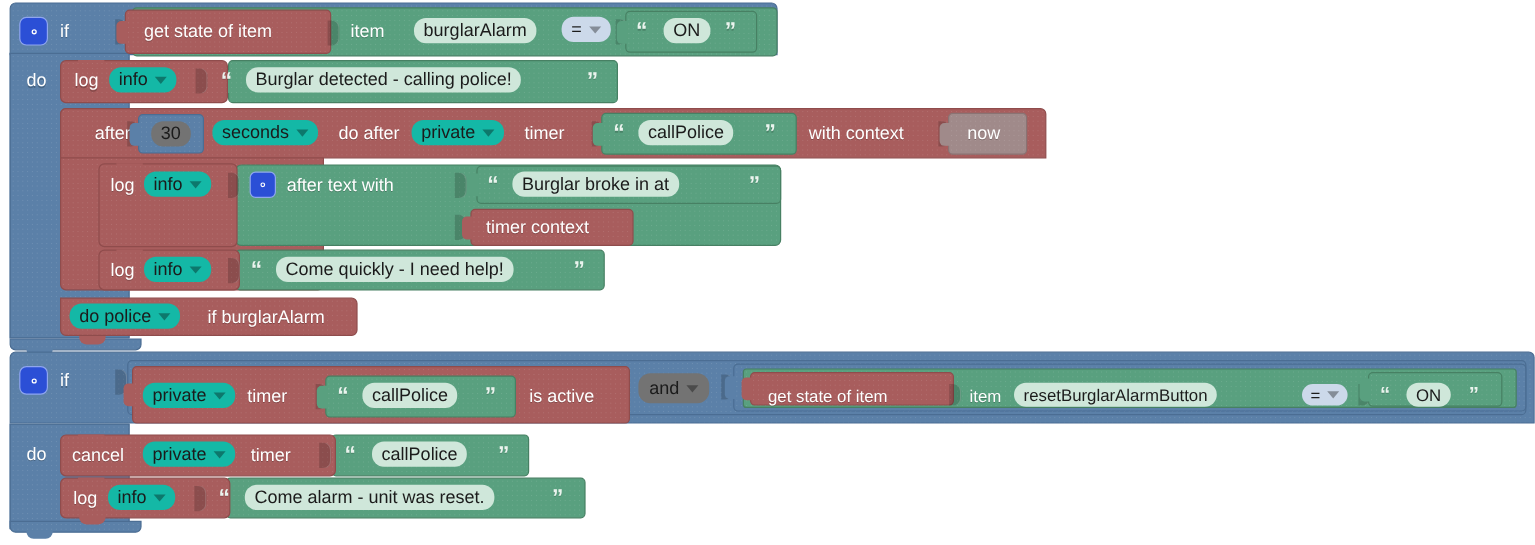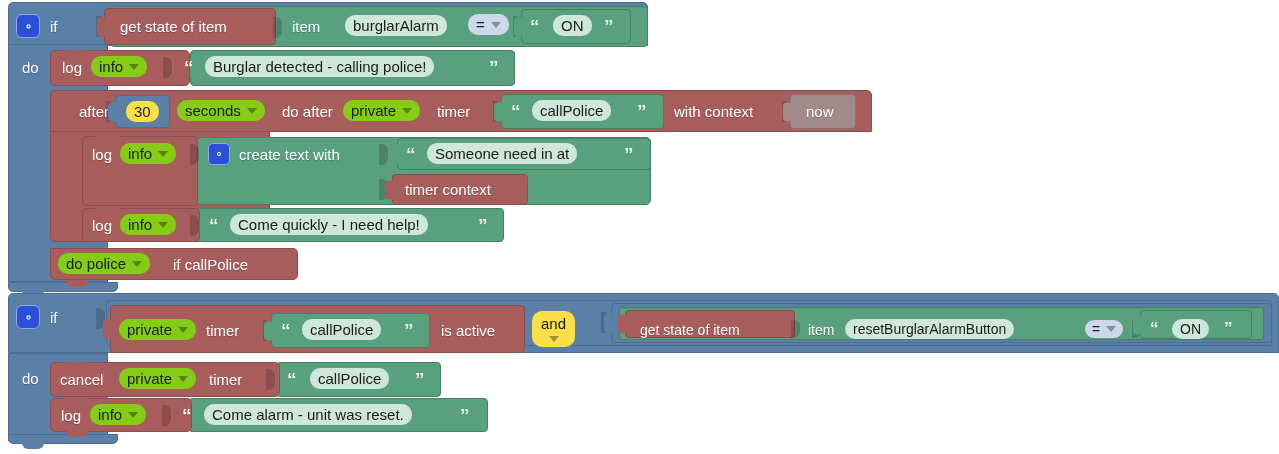--- a/index.html
+++ b/index.html
@@ -31,24 +31,24 @@
   
   .lbl{color:#ffffff;font-size:15px;line-height:1;white-space:nowrap;
        text-shadow:0 1px 0 rgba(0,0,0,.22);}
 
   
   .field{
     display:inline-flex;align-items:center;gap:5px;
     border-radius:10px;padding:3px 8px;font-size:15px;line-height:1;
     color:#1b1b1b;white-space:nowrap;
   }
-  .f-red   {background:#84cc16;}
+  .f-red   {background:#14b8a6;}
   .f-green {background:#cfe7da;}
   .f-blue  {background:#ccd9ea;}
-  .f-white {background:#fde047;}
+  .f-white {background:#737373;}
   .caret{
     width:0;height:0;border-left:5px solid transparent;border-right:5px solid transparent;
     border-top:6px solid rgba(0,0,0,.35);display:inline-block;margin-left:1px;
   }
 
   
   .q{color:#eaf4ee;font-size:19px;font-weight:bold;line-height:1;
      letter-spacing:-1px;text-shadow:0 1px 0 rgba(0,0,0,.18);user-select:none;}
 
   
@@ -184,28 +184,28 @@
   <span>info</span>
   <span class="caret"></span>
 </div>
 <div class="blk socket" style="left:190px;top:144px;"></div>
 <div class="blk row" style="left:208px;top:143px;gap:9px;">
   <span class="gear sm">
     <svg width="12" height="12" viewBox="0 0 24 24" fill="#ffffff">
       <path d="M12 8a4 4 0 100 8 4 4 0 000-8zm0 6a2 2 0 110-4 2 2 0 010 4z"></path>
     </svg>
   </span>
-  <span class="lbl">create text with</span>
+  <span class="lbl">after text with</span>
 </div>
 <div class="blk socket" style="left:379px;top:144px;"></div>
 <div class="blk c-text tex" style="left:397px;top:138px;width:254px;height:32px;border-radius:4px;">
   <span class="plug t"></span>
 </div>
 <div class="blk q" style="left:406px;top:145px;">“</div>
-<div class="blk field f-green" style="left:427px;top:143px;">Someone need in at</div>
+<div class="blk field f-green" style="left:427px;top:143px;">Burglar broke in at</div>
 <div class="blk q" style="left:624px;top:145px;">”</div>
 <div class="blk socket" style="left:379px;top:179px;"></div>
 <div class="blk c-action tex" style="left:392px;top:174px;width:136px;height:31px;border-radius:4px;">
   <span class="plug a"></span>
 </div>
 <div class="blk lbl" style="left:405px;top:182px;">timer context</div>
 
 <div class="blk c-text tex" style="left:196px;top:208px;width:308px;height:34px;border-radius:4px;">
   <span class="plug t"></span>
 </div>
@@ -220,21 +220,21 @@
 <div class="blk socket" style="left:190px;top:215px;"></div>
 <div class="blk q" style="left:209px;top:216px;">“</div>
 <div class="blk field f-green" style="left:230px;top:214px;">Come quickly - I need help!</div>
 <div class="blk q" style="left:478px;top:216px;">”</div>
 
 <div class="blk c-action tex" style="left:50px;top:248px;width:248px;height:32px;border-radius:0 5px 5px 5px;"></div>
 <div class="blk field f-red row" style="left:58px;top:253px;">
   <span>do police</span>
   <span class="caret"></span>
 </div>
-<div class="blk lbl" style="left:173px;top:257px;">if callPolice</div>
+<div class="blk lbl" style="left:173px;top:257px;">if burglarAlarm</div>
 <div class="blk c-action" style="left:66px;top:280px;width:22px;height:7px;border-radius:0 0 6px 6px;border:none;background:#a85d5d;"></div>
 
 <div class="blk c-ctrl tex" style="left:8px;top:293px;width:1271px;height:60px;border-radius:5px 5px 0 0;"></div>
 <div class="blk c-ctrl tex" style="left:8px;top:353px;width:100px;height:88px;"></div>
 <div class="blk c-ctrl tex" style="left:8px;top:434px;width:110px;height:10px;border-radius:0 0 5px 5px;"></div>
 <div class="blk c-ctrl" style="left:22px;top:442px;width:22px;height:7px;border-radius:0 0 6px 6px;border:none;"></div>
 
 <div class="blk row" style="left:16px;top:305px;gap:10px;">
   <span class="gear">
     <svg width="13" height="13" viewBox="0 0 24 24" fill="#ffffff">
@@ -258,21 +258,21 @@
 <div class="blk lbl" style="left:206px;top:323px;">timer</div>
 <div class="blk socket" style="left:263px;top:320px;"></div>
 <div class="blk c-text tex" style="left:271px;top:313px;width:159px;height:35px;border-radius:4px;">
   <span class="plug t"></span>
 </div>
 <div class="blk q" style="left:281px;top:321px;">“</div>
 <div class="blk field f-green" style="left:302px;top:319px;">callPolice</div>
 <div class="blk q" style="left:404px;top:321px;">”</div>
 <div class="blk lbl" style="left:441px;top:323px;">is active</div>
 
-<div class="blk field f-white row" style="left:532px;top:311px;padding:5px 9px;flex-direction:column;">
+<div class="blk field f-white row" style="left:532px;top:311px;padding:5px 9px;">
   <span>and</span>
   <span class="caret"></span>
 </div>
 <div class="blk socket" style="left:601px;top:312px;"></div>
 
 <div class="blk c-logic tex" style="left:611px;top:303px;width:661px;height:40px;border-radius:4px;">
   <span class="plug n"></span>
 </div>
 <div class="blk c-text tex" style="left:619px;top:307px;width:645px;height:33px;border-radius:3px;"></div>
 <div class="blk c-action tex" style="left:625px;top:310px;width:170px;height:28px;border-radius:4px;">

